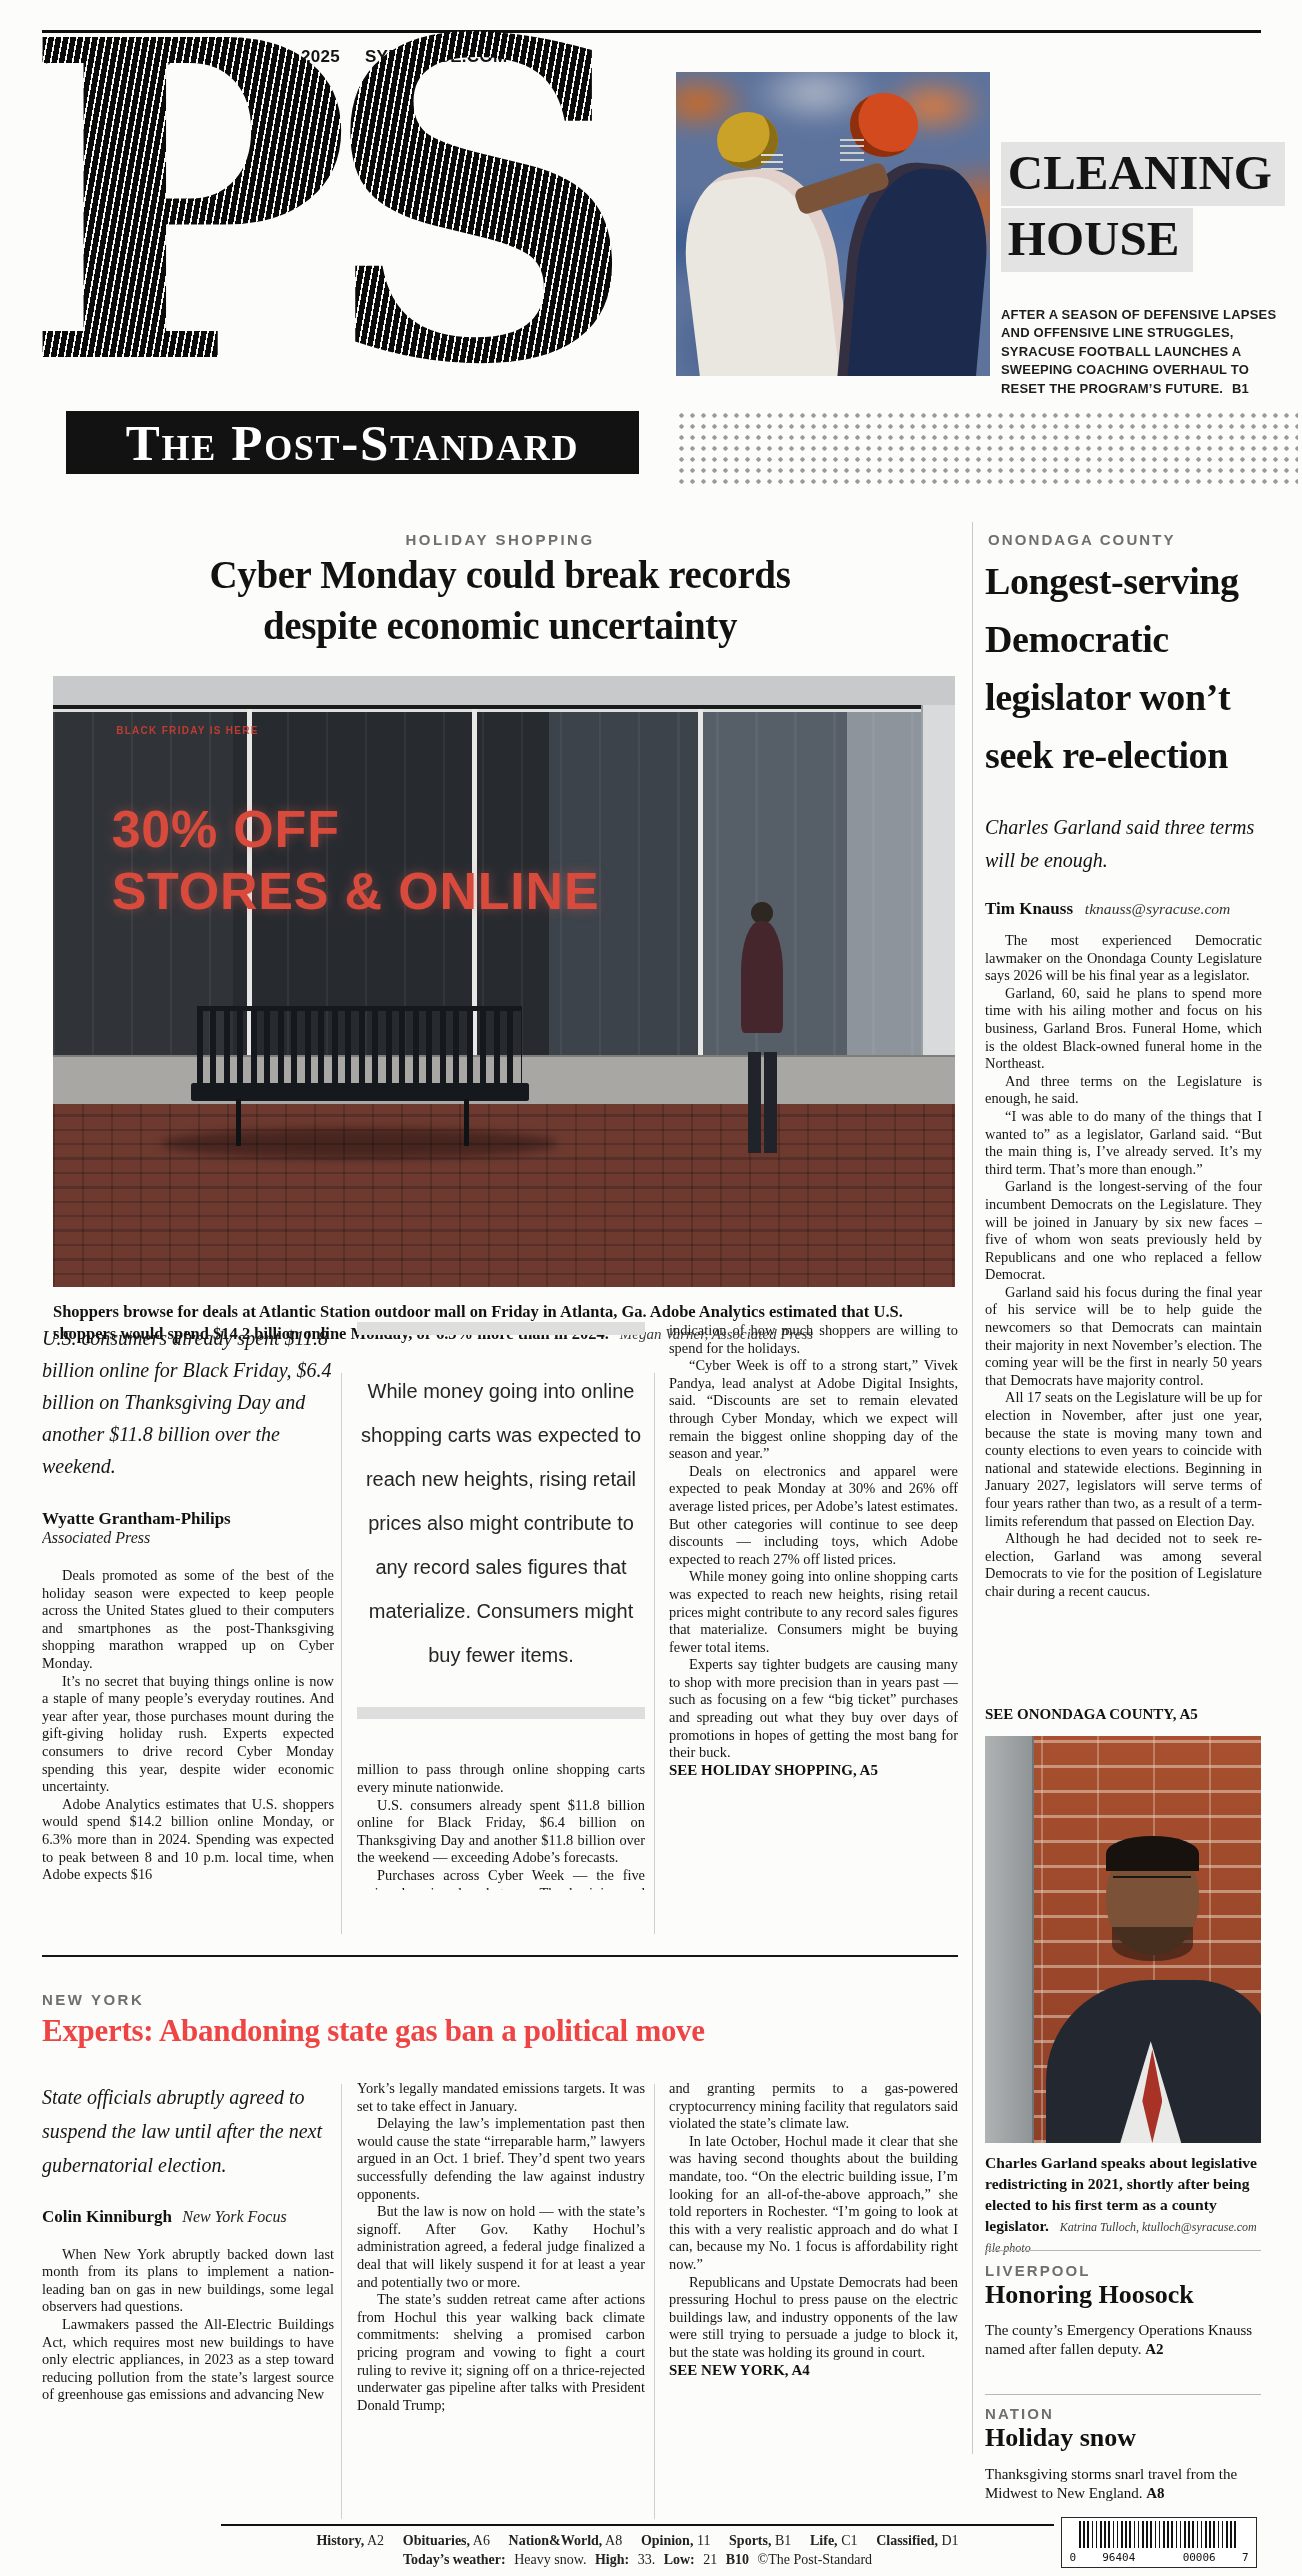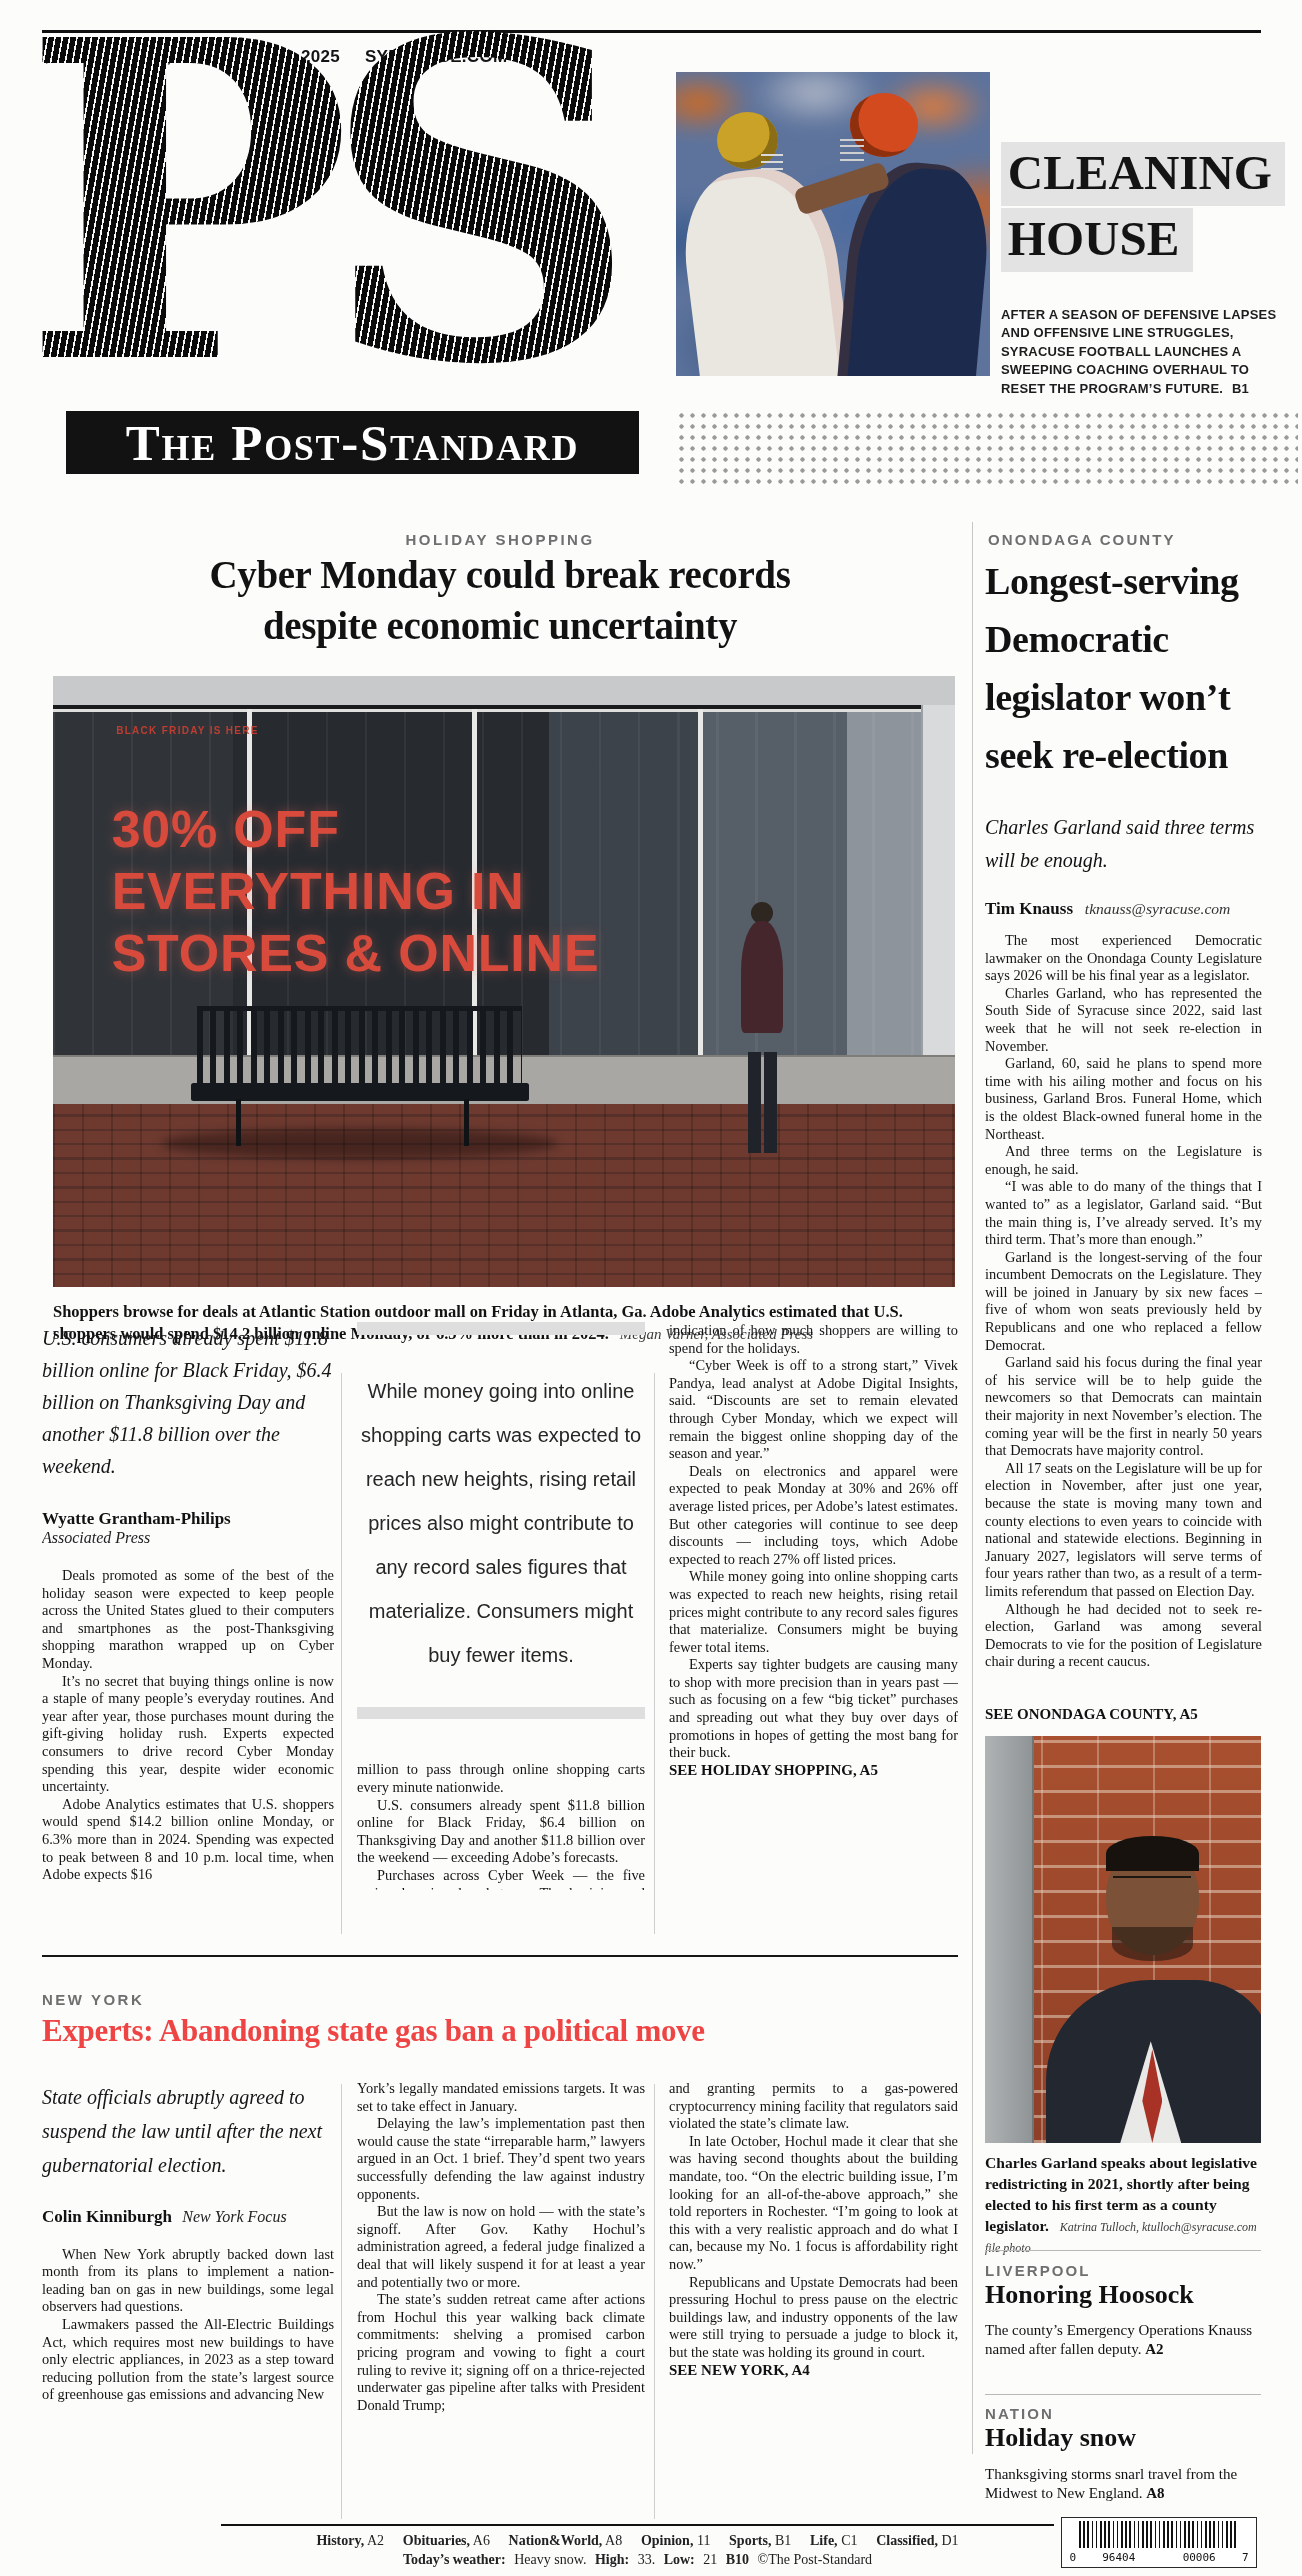--- a/index.html
+++ b/index.html
@@ -243,21 +243,20 @@
 <div class="abs" id="store-photo">
   <div class="sp-fascia"></div>
   <div class="sp-glass"></div>
   <div class="sp-topline"></div>
   <div class="sp-mullion" style="left:21.5%;"></div>
   <div class="sp-mullion" style="left:46.5%;"></div>
   <div class="sp-mullion" style="left:71.5%;"></div>
   <div class="sp-banner-small">BLACK FRIDAY IS HERE</div>
   <div class="sp-promo">
     <div>30% OFF</div>
-    <div>EVERYTHING IN</div>
     <div>STORES &amp; ONLINE</div>
   </div>
   <div class="sp-pillar"></div>
   <div class="sp-concrete"></div>
   <div class="sp-brick"></div>
   <div class="sp-shadow"></div>
   <div class="sp-bench">
     <div class="bench-back"></div>
     <div class="bench-seat"></div>
     <div class="bench-leg" style="left:12%;"></div>
@@ -335,21 +334,20 @@
 
 <div class="abs kicker" id="on-kicker">ONONDAGA COUNTY</div>
 <div class="abs" id="on-headline">Longest-serving Democratic legislator won’t seek re-election</div>
 <div class="abs" id="on-subhead">Charles Garland said three terms will be enough.</div>
 <div class="abs" id="on-byline">
   <span class="byline-name">Tim Knauss</span>
   <span class="byline-email">tknauss@syracuse.com</span>
 </div>
 <div class="abs" id="on-body">
   <p class="body-p indent">The most experienced Democratic lawmaker on the Onondaga County Legislature says 2026 will be his final year as a legislator.</p>
-  <p class="body-p indent">Charles Garland, who has represented the South Side of Syracuse since 2022, said last week that he will not seek re-election in November.</p>
   <p class="body-p indent">Garland, 60, said he plans to spend more time with his ailing mother and focus on his business, Garland Bros. Funeral Home, which is the oldest Black-owned funeral home in the Northeast.</p>
   <p class="body-p indent">And three terms on the Legislature is enough, he said.</p>
   <p class="body-p indent">“I was able to do many of the things that I wanted to” as a legislator, Garland said. “But the main thing is, I’ve already served. It’s my third term. That’s more than enough.”</p>
   <p class="body-p indent">Garland is the longest-serving of the four incumbent Democrats on the Legislature. They will be joined in January by six new faces – five of whom won seats previously held by Republicans and one who replaced a fellow Democrat.</p>
   <p class="body-p indent">Garland said his focus during the final year of his service will be to help guide the newcomers so that Democrats can maintain their majority in next November’s election. The coming year will be the first in nearly 50 years that Democrats have majority control.</p>
   <p class="body-p indent">All 17 seats on the Legislature will be up for election in November, after just one year, because the state is moving many town and county elections to even years to coincide with national and statewide elections. Beginning in January 2027, legislators will serve terms of four years rather than two, as a result of a term-limits referendum that passed on Election Day.</p>
   <p class="body-p indent">Although he had decided not to seek re-election, Garland was among several Democrats to vie for the position of Legislature chair during a recent caucus.</p>
 </div>
 <div class="abs see-ref" id="on-see">SEE ONONDAGA COUNTY, A5</div>
 

